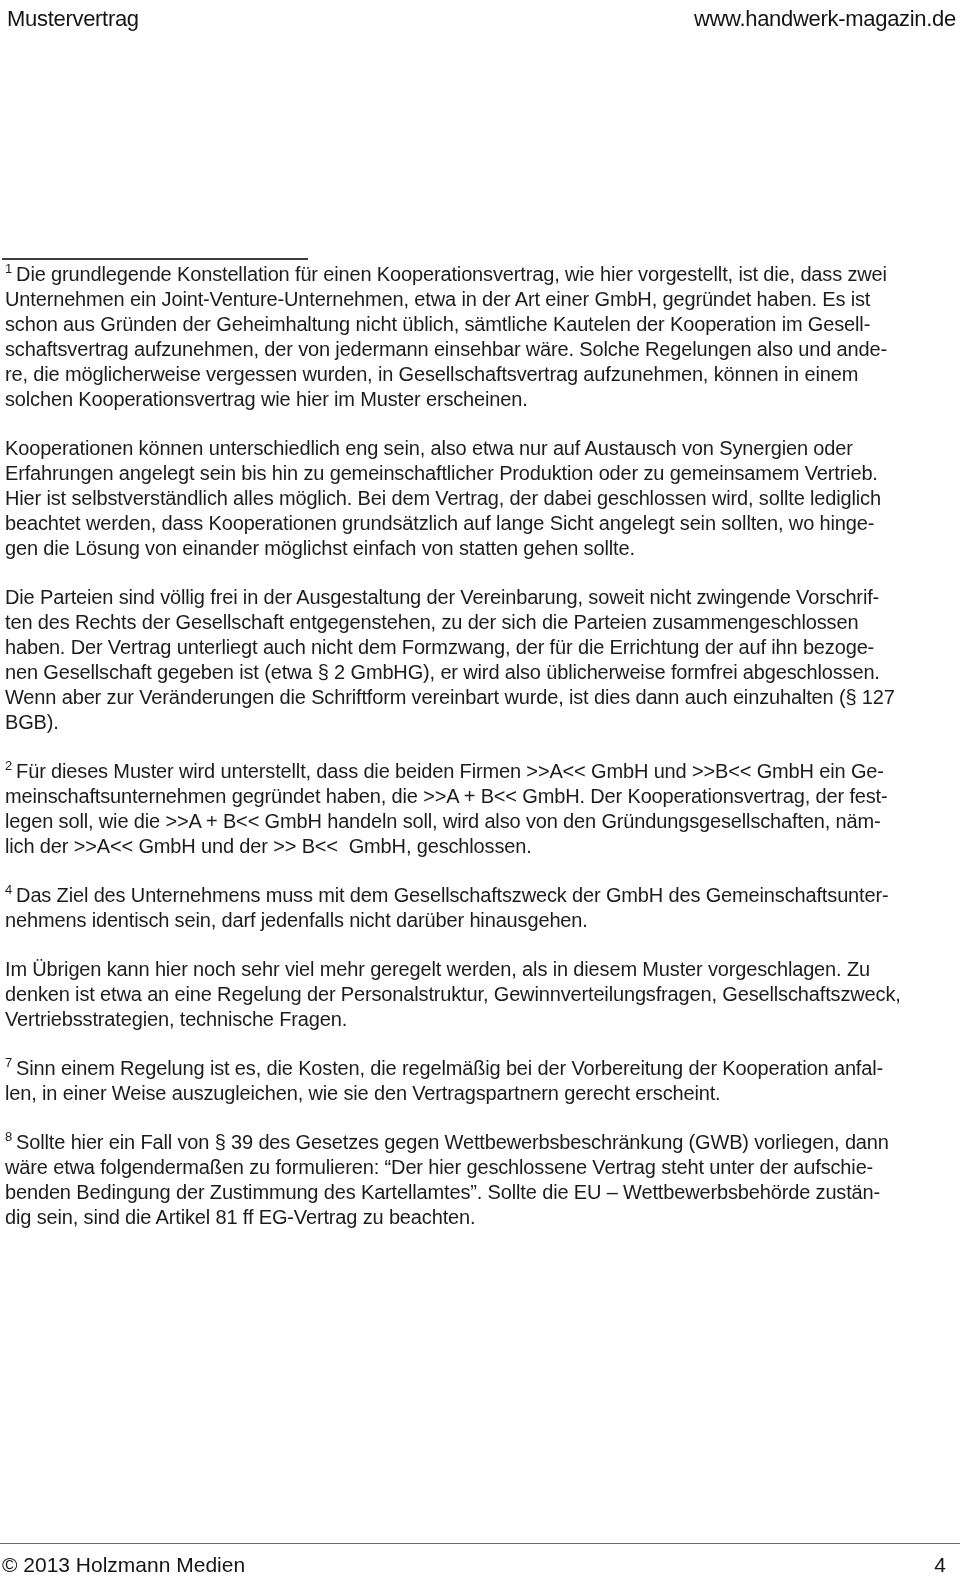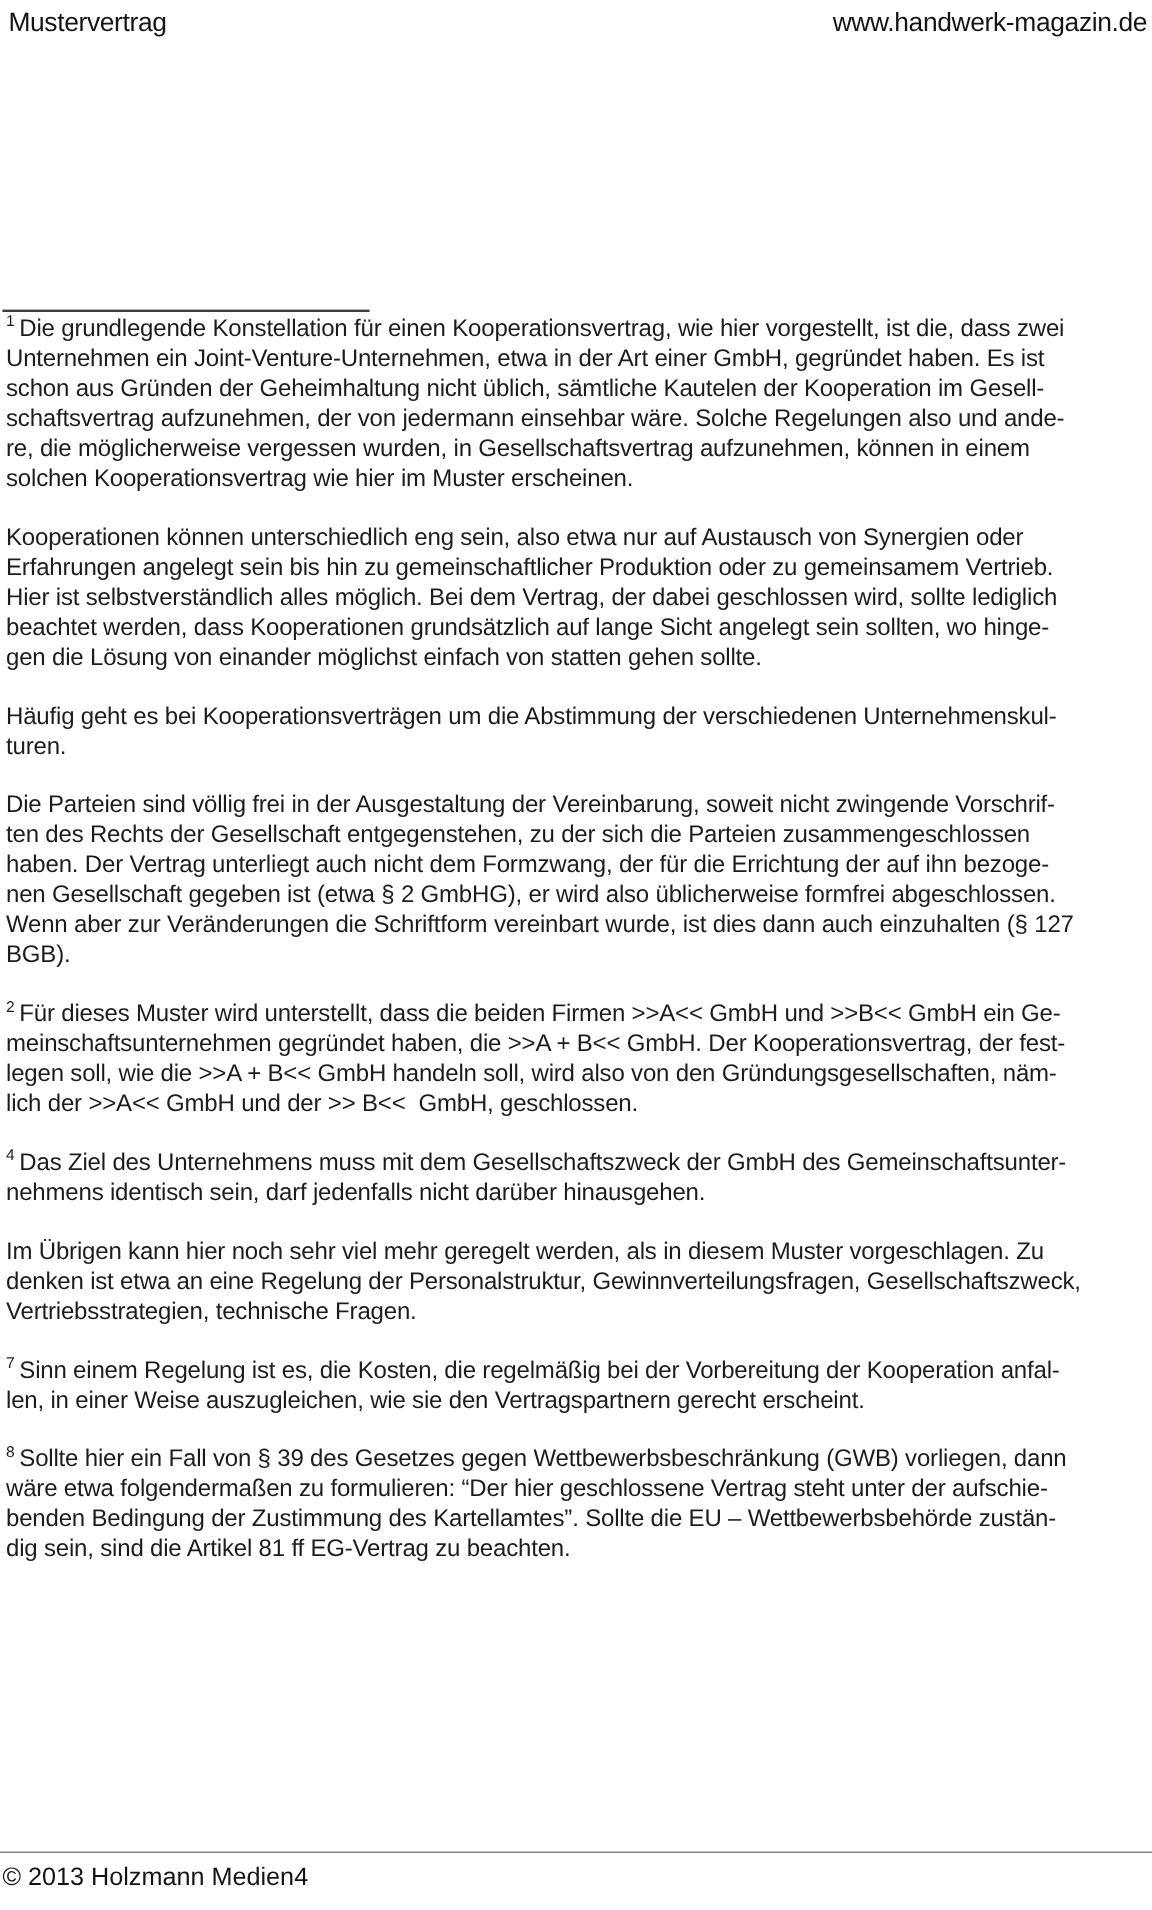--- a/index.html
+++ b/index.html
@@ -64,21 +64,21 @@
     left: 0;
     width: 960px;
     border-top: 1px solid #6a6a6a;
   }
   .footer {
     position: absolute;
     top: 1553px;
     left: 2px;
     right: 14px;
     display: flex;
-    justify-content: flex-start;
+    justify-content: space-between;
     font-size: 21px;
     color: #141414;
   }
 </style>
 </head>
 <body>
 
 <div class="page">
 
   <div class="header">
@@ -93,22 +93,20 @@
 Unternehmen ein Joint-Venture-Unternehmen, etwa in der Art einer GmbH, gegründet haben. Es ist
 schon aus Gründen der Geheimhaltung nicht üblich, sämtliche Kautelen der Kooperation im Gesell-
 schaftsvertrag aufzunehmen, der von jedermann einsehbar wäre. Solche Regelungen also und ande-
 re, die möglicherweise vergessen wurden, in Gesellschaftsvertrag aufzunehmen, können in einem
 solchen Kooperationsvertrag wie hier im Muster erscheinen.</span></p>
     <p class="para"><span class="lines">Kooperationen können unterschiedlich eng sein, also etwa nur auf Austausch von Synergien oder
 Erfahrungen angelegt sein bis hin zu gemeinschaftlicher Produktion oder zu gemeinsamem Vertrieb.
 Hier ist selbstverständlich alles möglich. Bei dem Vertrag, der dabei geschlossen wird, sollte lediglich
 beachtet werden, dass Kooperationen grundsätzlich auf lange Sicht angelegt sein sollten, wo hinge-
 gen die Lösung von einander möglichst einfach von statten gehen sollte.</span></p>
-    <p class="para"><span class="lines">Häufig geht es bei Kooperationsverträgen um die Abstimmung der verschiedenen Unternehmenskul-
-turen.</span></p>
     <p class="para"><span class="lines">Die Parteien sind völlig frei in der Ausgestaltung der Vereinbarung, soweit nicht zwingende Vorschrif-
 ten des Rechts der Gesellschaft entgegenstehen, zu der sich die Parteien zusammengeschlossen
 haben. Der Vertrag unterliegt auch nicht dem Formzwang, der für die Errichtung der auf ihn bezoge-
 nen Gesellschaft gegeben ist (etwa § 2 GmbHG), er wird also üblicherweise formfrei abgeschlossen.
 Wenn aber zur Veränderungen die Schriftform vereinbart wurde, ist dies dann auch einzuhalten (§ 127
 BGB).</span></p>
     <p class="para"><sup>2</sup><span class="lines">Für dieses Muster wird unterstellt, dass die beiden Firmen &gt;&gt;A&lt;&lt; GmbH und &gt;&gt;B&lt;&lt; GmbH ein Ge-
 meinschaftsunternehmen gegründet haben, die &gt;&gt;A + B&lt;&lt; GmbH. Der Kooperationsvertrag, der fest-
 legen soll, wie die &gt;&gt;A + B&lt;&lt; GmbH handeln soll, wird also von den Gründungsgesellschaften, näm-
 lich der &gt;&gt;A&lt;&lt; GmbH und der &gt;&gt; B&lt;&lt;  GmbH, geschlossen.</span></p>

